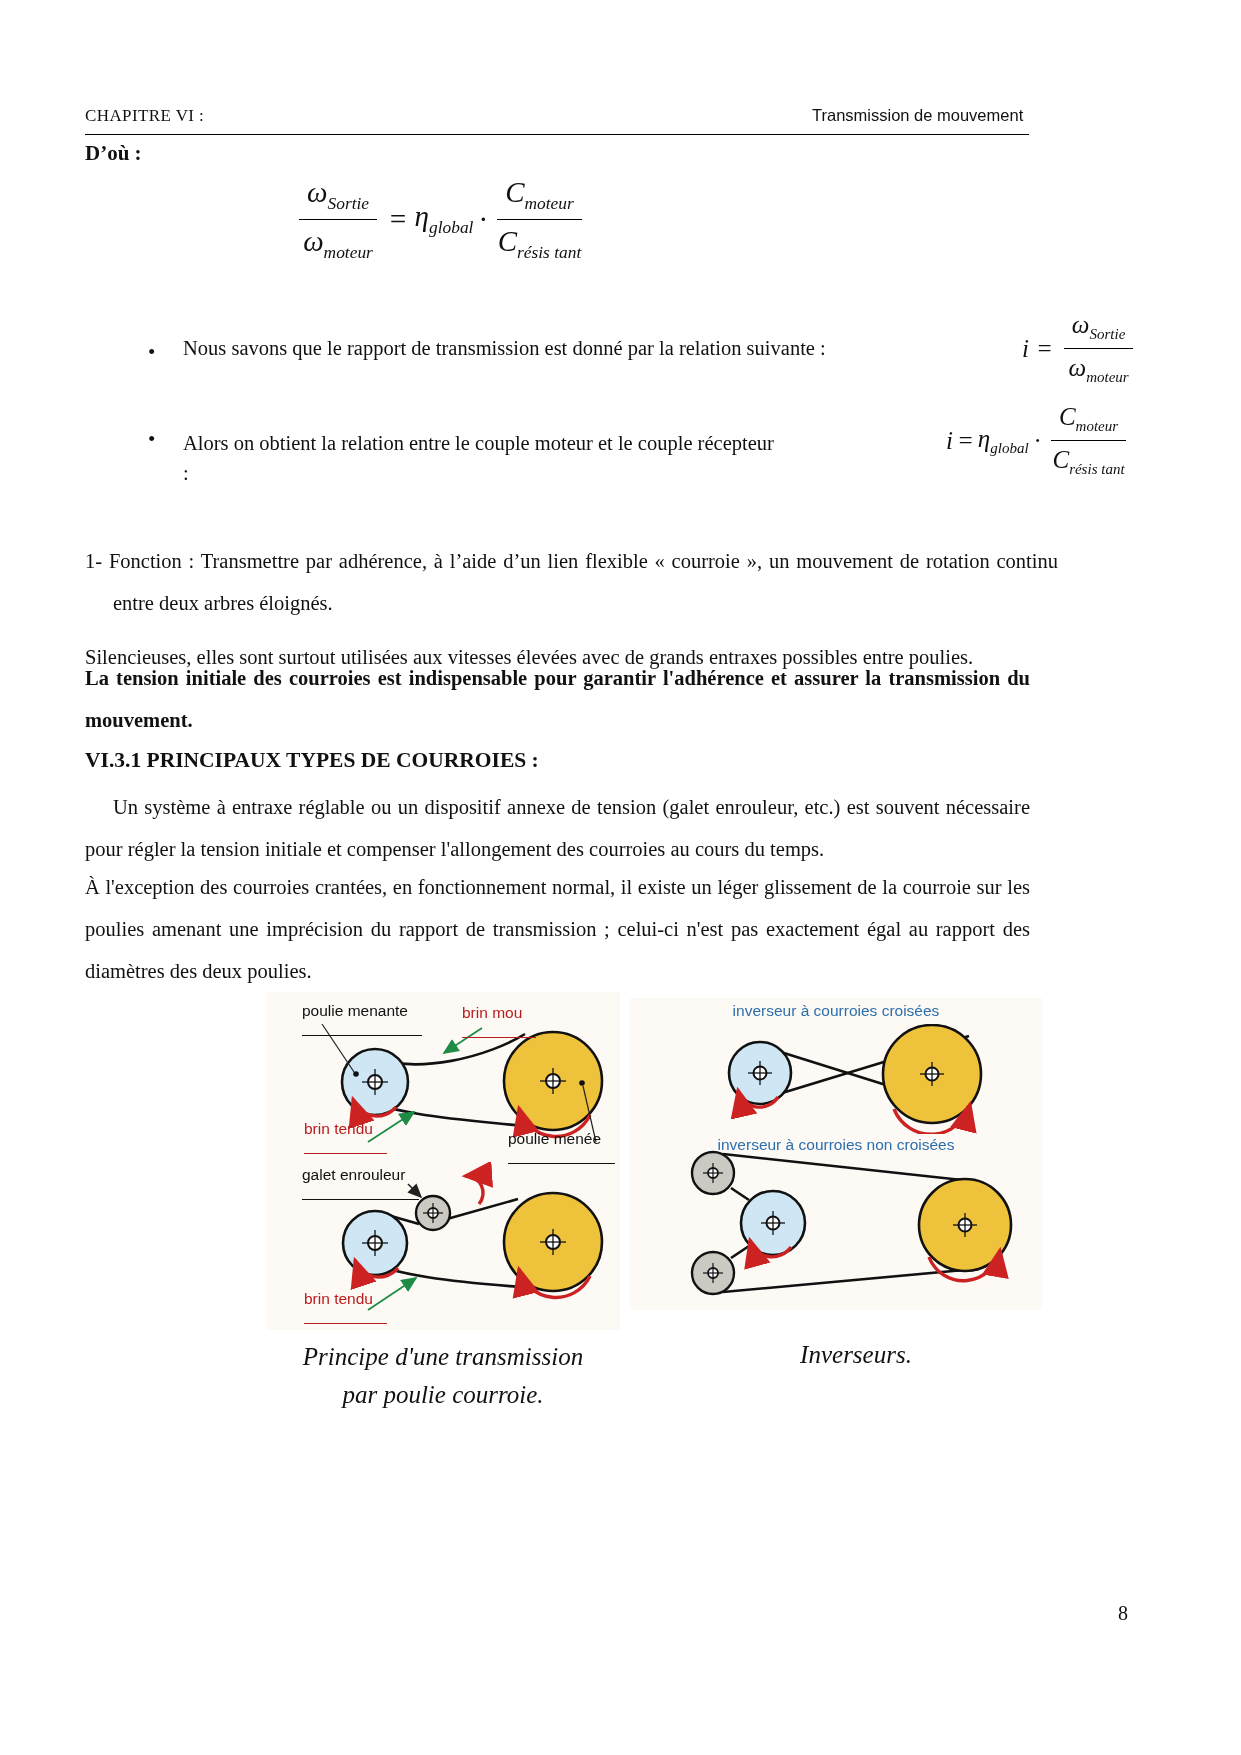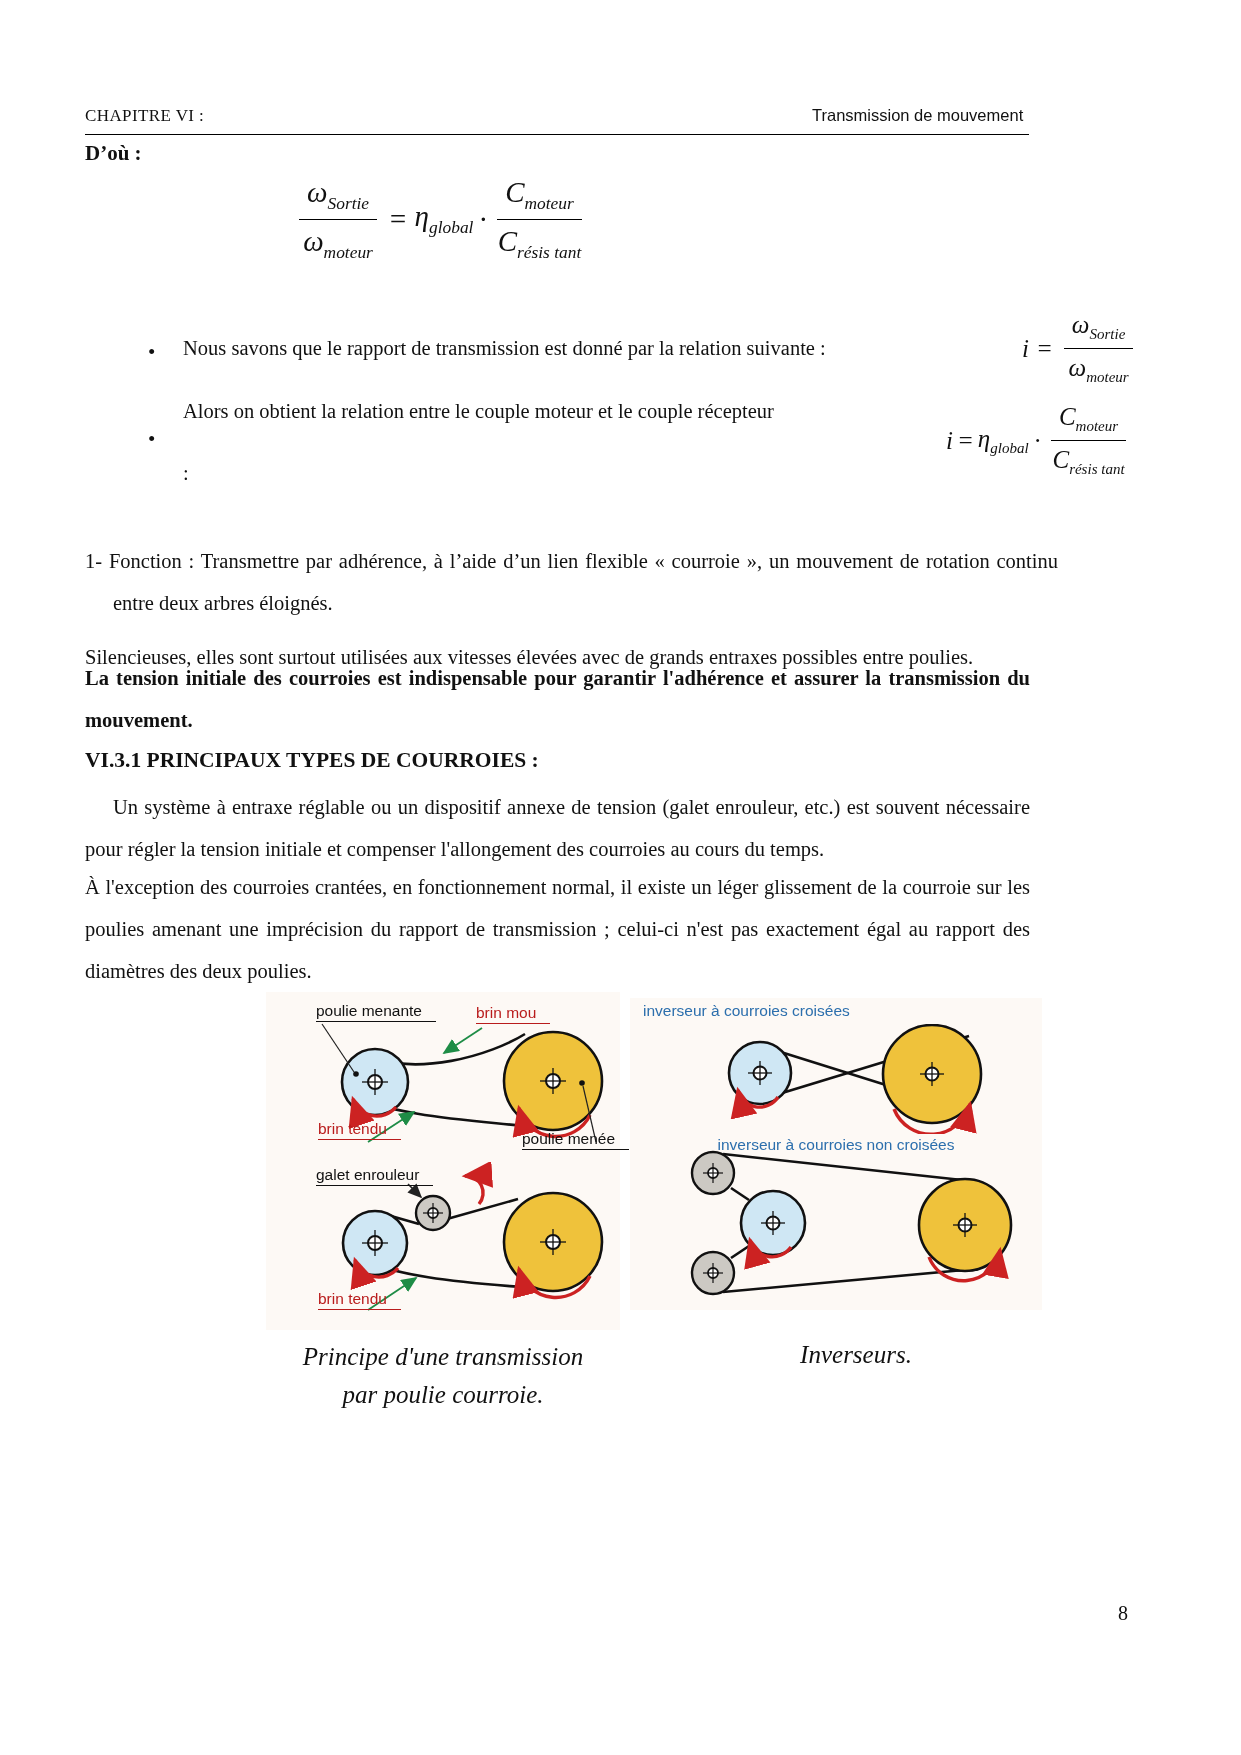--- a/index.html
+++ b/index.html
@@ -31,21 +31,21 @@
   .frac .num{border-bottom:1.8px solid #000;padding:0 8px 5px 8px;}
   .frac .den{padding-top:5px;}
   .m-main{font-size:29px;}
   .m-side{font-size:25px;}
   .mop{margin:0 7px;}
   .mdot{margin:0 5px;font-style:normal;}
 
   
   .figbox{background:#fdf9f5;}
   .flabel{position:absolute;font-family:"Liberation Sans",sans-serif;font-size:15.5px;white-space:nowrap;}
-  .ul{border-bottom:1.5px solid currentColor;padding:0 14px 2px 0;margin-left:14px;}
+  .ul{border-bottom:1.5px solid currentColor;padding:0 14px 16px 0;}
   .green{color:#b91c1c;}
   .blue{color:#2c6fad;}
   .figcap{font-style:italic;font-size:25px;line-height:38px;text-align:center;}
   .pgnum{font-size:20px;}
   svg{display:block;}
 </style>
 </head>
 <body>
 
 <div class="page">
@@ -89,21 +89,21 @@
   <div class="abs math m-side" style="left:1022px;top:311px;">
     <span>i</span>
     <span class="mop">=</span>
     <span class="frac">
       <span class="num"><span>ω</span><sub>Sortie</sub></span>
       <span class="den"><span>ω</span><sub>moteur</sub></span>
     </span>
   </div>
 
   <div class="abs bullet-dot" style="left:148px;top:427px;">•</div>
-  <div class="abs btxt" style="left:183px;top:400px;">Alors on obtient la relation entre le couple moteur et le couple récepteur</div>
+  <div class="abs btxt" style="left:183px;top:432px;">Alors on obtient la relation entre le couple moteur et le couple récepteur</div>
   <div class="abs btxt" style="left:183px;top:462px;">:</div>
   <div class="abs math m-side" style="left:946px;top:403px;">
     <span>i</span>
     <span class="mop" style="margin:0 4px;">=</span>
     <span><span>η</span><sub>global</sub></span>
     <span class="mdot">·</span>
     <span class="frac">
       <span class="num"><span>C</span><sub>moteur</sub></span>
       <span class="den"><span>C</span><sub>résis tant</sub></span>
     </span>
@@ -174,21 +174,21 @@
     <span class="flabel" style="left:36px;top:174px;"><span class="ul">galet enrouleur</span></span>
     <span class="flabel green" style="left:38px;top:298px;"><span class="ul">brin tendu</span></span>
   </div>
 
   <div class="abs figcap" style="left:266px;top:1338px;width:354px;">
     <div>Principe d'une transmission</div>
     <div>par poulie courroie.</div>
   </div>
 
   <div class="abs figbox" style="left:630px;top:998px;width:412px;height:312px;">
-    <span class="flabel blue" style="left:13px;top:4px;width:412px;text-align:left;">inverseur à courroies croisées</span>
+    <span class="flabel blue" style="left:0;top:4px;width:412px;text-align:center;">inverseur à courroies croisées</span>
 
     <svg class="abs" style="left:0;top:26px;" width="412" height="110" viewBox="0 0 412 110">
       <line x1="122" y1="19" x2="342" y2="88" stroke="#111" stroke-width="2.6"></line>
       <line x1="119" y1="79" x2="339" y2="12" stroke="#111" stroke-width="2.6"></line>
       <circle cx="130" cy="49" r="31" fill="#cfe7f4" stroke="#111" stroke-width="2.6"></circle>
       <circle cx="302" cy="50" r="49" fill="#efc23b" stroke="#111" stroke-width="2.6"></circle>
       <circle cx="130" cy="49" r="6.5" fill="#fff" stroke="#111" stroke-width="2"></circle>
       <line x1="118" y1="49" x2="142" y2="49" stroke="#111" stroke-width="1.3"></line>
       <line x1="130" y1="37" x2="130" y2="61" stroke="#111" stroke-width="1.3"></line>
       <circle cx="302" cy="50" r="6.5" fill="#fff" stroke="#111" stroke-width="2"></circle>

